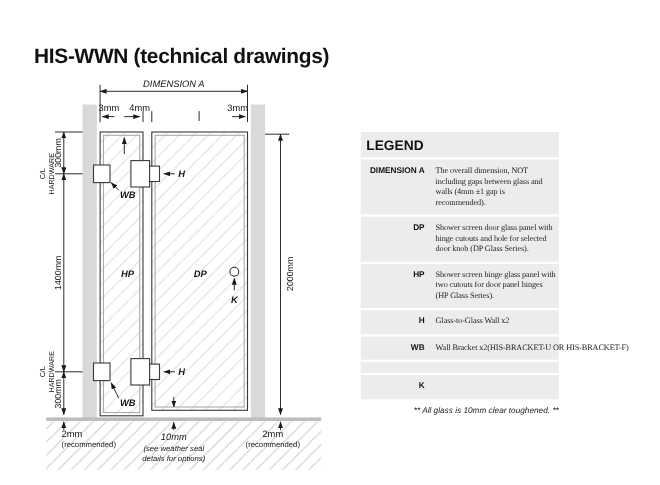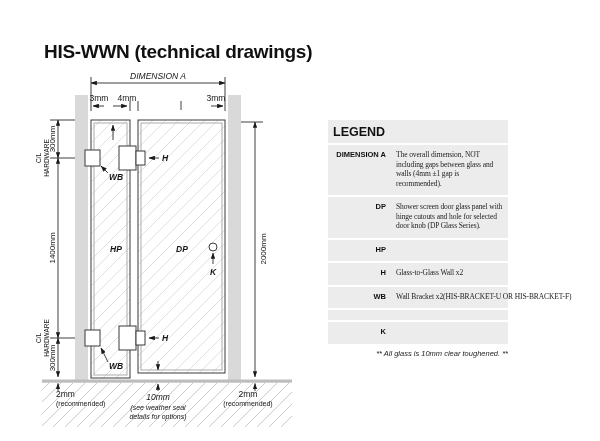--- a/index.html
+++ b/index.html
@@ -1,19 +1,19 @@
 <!DOCTYPE html>
 <html><head>
 <meta charset="utf-8">
 <style>
   html,body{margin:0;padding:0;background:#fff;}
   body{width:600px;height:441px;position:relative;overflow:hidden;
        font-family:"Liberation Sans",sans-serif;color:#1a1a1a;}
   #stage{position:absolute;inset:0;width:600px;height:441px;}
-  .title{position:absolute;left:44px;top:28px;font-size:19px;font-weight:700;
+  .title{position:absolute;left:31px;top:28px;font-size:19px;font-weight:700;
          letter-spacing:-0.3px;color:#111;}
   
   svg text{font-family:"Liberation Sans",sans-serif;fill:#151515;stroke:none;}
   .tx85{font-size:8.5px;}
   .tx8{font-size:8px;}
   .tx7{font-size:7px;}
   .tx65{font-size:6.5px;}
   .it{font-style:italic;}
   .bd{font-weight:700;}
   
@@ -153,20 +153,21 @@
       <div class="legend-row">
         <div class="term">DIMENSION A</div>
         <div class="desc">The overall dimension, NOT including gaps between glass and walls (4mm ±1 gap is recommended).</div>
       </div>
       <div class="legend-row">
         <div class="term">DP</div>
         <div class="desc">Shower screen door glass panel with hinge cutouts and hole for selected door knob (DP Glass Series).</div>
       </div>
       <div class="legend-row">
         <div class="term">HP</div>
+        <div class="desc">Shower screen hinge glass panel with two cutouts for door panel hinges (HP Glass Series).</div>
       </div>
       <div class="legend-row">
         <div class="term">H</div>
         <div class="desc">Glass-to-Glass Wall x2</div>
       </div>
       <div class="legend-row nowrap">
         <div class="term">WB</div>
         <div class="desc">Wall Bracket x2(HIS-BRACKET-U OR HIS-BRACKET-F)</div>
       </div>
       <div class="legend-row spacer"></div>

